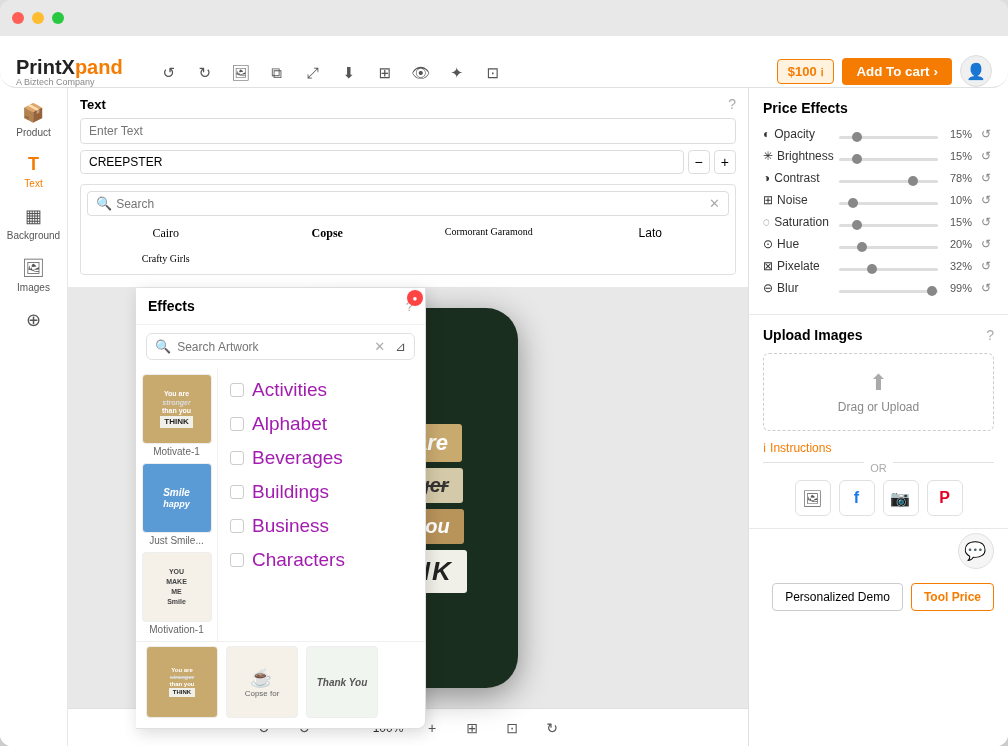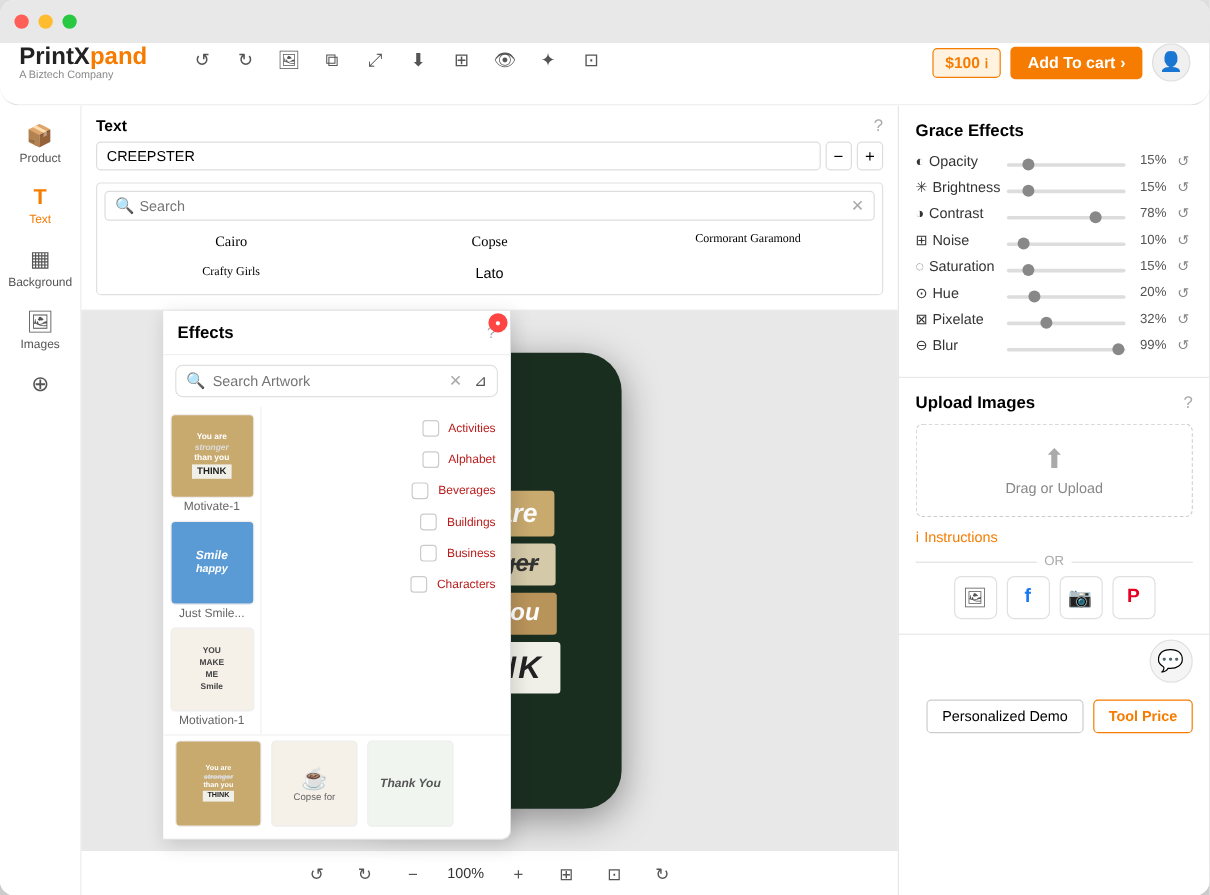--- a/index.html
+++ b/index.html
@@ -40,21 +40,21 @@
       flex-direction: column;
       background: #fff;
       overflow: hidden;
     }
     
     .header {
       height: 52px;
       background: #fff;
       border-bottom: 1px solid #e0e0e0;
       display: flex;
-      align-items: flex-start;
+      align-items: flex-end;
       padding: 0 16px;
       gap: 12px;
       border-radius: 16px;
     }
     .logo-sub {
       font-size: 9px;
       color: #888;
       margin-top: -2px;
       display: block;
       font-weight: 400;
@@ -217,21 +217,21 @@
       gap: 4px;
     }
     .font-search-input {
       border: none;
       outline: none;
       font-size: 12px;
       flex: 1;
     }
     .font-grid {
       display: grid;
-      grid-template-columns: 1fr 1fr 1fr;
+      grid-template-columns: 1fr 1fr 1fr 1fr;
       gap: 4px;
       margin-top: 6px;
     }
     .font-item {
       padding: 4px;
       cursor: pointer;
       border-radius: 3px;
       font-size: 12px;
       text-align: center;
     }
@@ -410,21 +410,20 @@
       border-radius: 6px;
       padding: 16px;
       text-align: center;
       margin: 8px 0;
       cursor: pointer;
     }
     .upload-icon { font-size: 22px; color: #aaa; margin-bottom: 4px; }
     .upload-text { font-size: 12px; color: #888; }
     .or-divider {
       display: flex;
-      align-items: center;
       gap: 6px;
       margin: 6px 0;
       font-size: 11px;
       color: #aaa;
     }
     .or-divider::before, .or-divider::after {
       content: ''; flex: 1; height: 1px; background: #e0e0e0;
     }
     .social-icons {
       display: flex;
@@ -568,23 +567,22 @@
       display: flex;
       flex-direction: column;
       gap: 2px;
     }
     .artwork-category {
       display: flex;
       align-items: center;
       gap: 8px;
       padding: 5px 4px;
       cursor: pointer;
-      font-size: 10px;
-      color: #b91c1c;
-      justify-content: flex-end;
+      font-size: 19px;
+      color: #a21caf;
     }
     .category-checkbox {
       width: 14px; height: 14px;
       border: 1px solid #ccc;
       border-radius: 3px;
       background: #fff;
       flex-shrink: 0;
     }
     
     .artwork-bottom-thumbs {
@@ -684,40 +682,41 @@
         </div>
       </div>
 
       <div class="center-panel">
 
         <div class="text-panel">
           <div class="text-panel-header">
             <span class="text-panel-title">Text</span>
             <span style="color:#aaa;font-size:14px;">?</span>
           </div>
+          <input class="text-input" type="text" placeholder="Enter Text" style="">
           <div class="font-controls">
             <select class="font-select">
               <option>CREEPSTER</option>
             </select>
             <button class="font-size-btn">−</button>
             <button class="font-size-btn">+</button>
           </div>
 
           <div class="font-search-panel">
             <div class="font-search-input-wrapper">
               <span style="color:#aaa;font-size:13px;">🔍</span>
               <input class="font-search-input" type="text" placeholder="Search" style="">
               <span style="color:#aaa;cursor:pointer;">✕</span>
             </div>
             <div class="font-grid">
               <div class="font-item" style="font-family:serif;">Cairo</div>
-              <div class="font-item" style="font-family:serif;">Copse</div>
+              <div class="font-item" style="font-family:serif;font-weight:bold;">Copse</div>
               <div class="font-item" style="font-family:serif;font-size:10px;">Cormorant Garamond</div>
+              <div class="font-item">Lato</div>
               <div class="font-item" style="font-family:cursive;font-size:10px;">Crafty Girls</div>
-              <div class="font-item">Lato</div>
             </div>
           </div>
         </div>
 
         <div class="canvas-area">
 
           <div class="artwork-panel">
             <div class="artwork-header">
               <span class="artwork-title">Effects</span>
               <span style="color:#aaa;">?</span>
@@ -836,21 +835,21 @@
           <button class="bottom-tool-btn">⊞</button>
           <button class="bottom-tool-btn">⊡</button>
           <button class="bottom-tool-btn">↻</button>
         </div>
       </div>
 
       <div class="right-panel">
 
         <div class="right-section">
           <div class="right-section-header">
-            <span class="right-section-title">Grace Effects</span>
+            <span class="right-section-title">Price Effects</span>
           </div>
 
           <div class="effect-row">
             <span class="effect-label"><span>◐</span> Opacity</span>
             <div class="effect-slider-wrap">
               <input type="range" class="effect-slider" min="0" max="100" value="15" style="">
             </div>
             <span class="effect-value">15%</span>
             <button class="reset-icon-btn">↺</button>
           </div>

